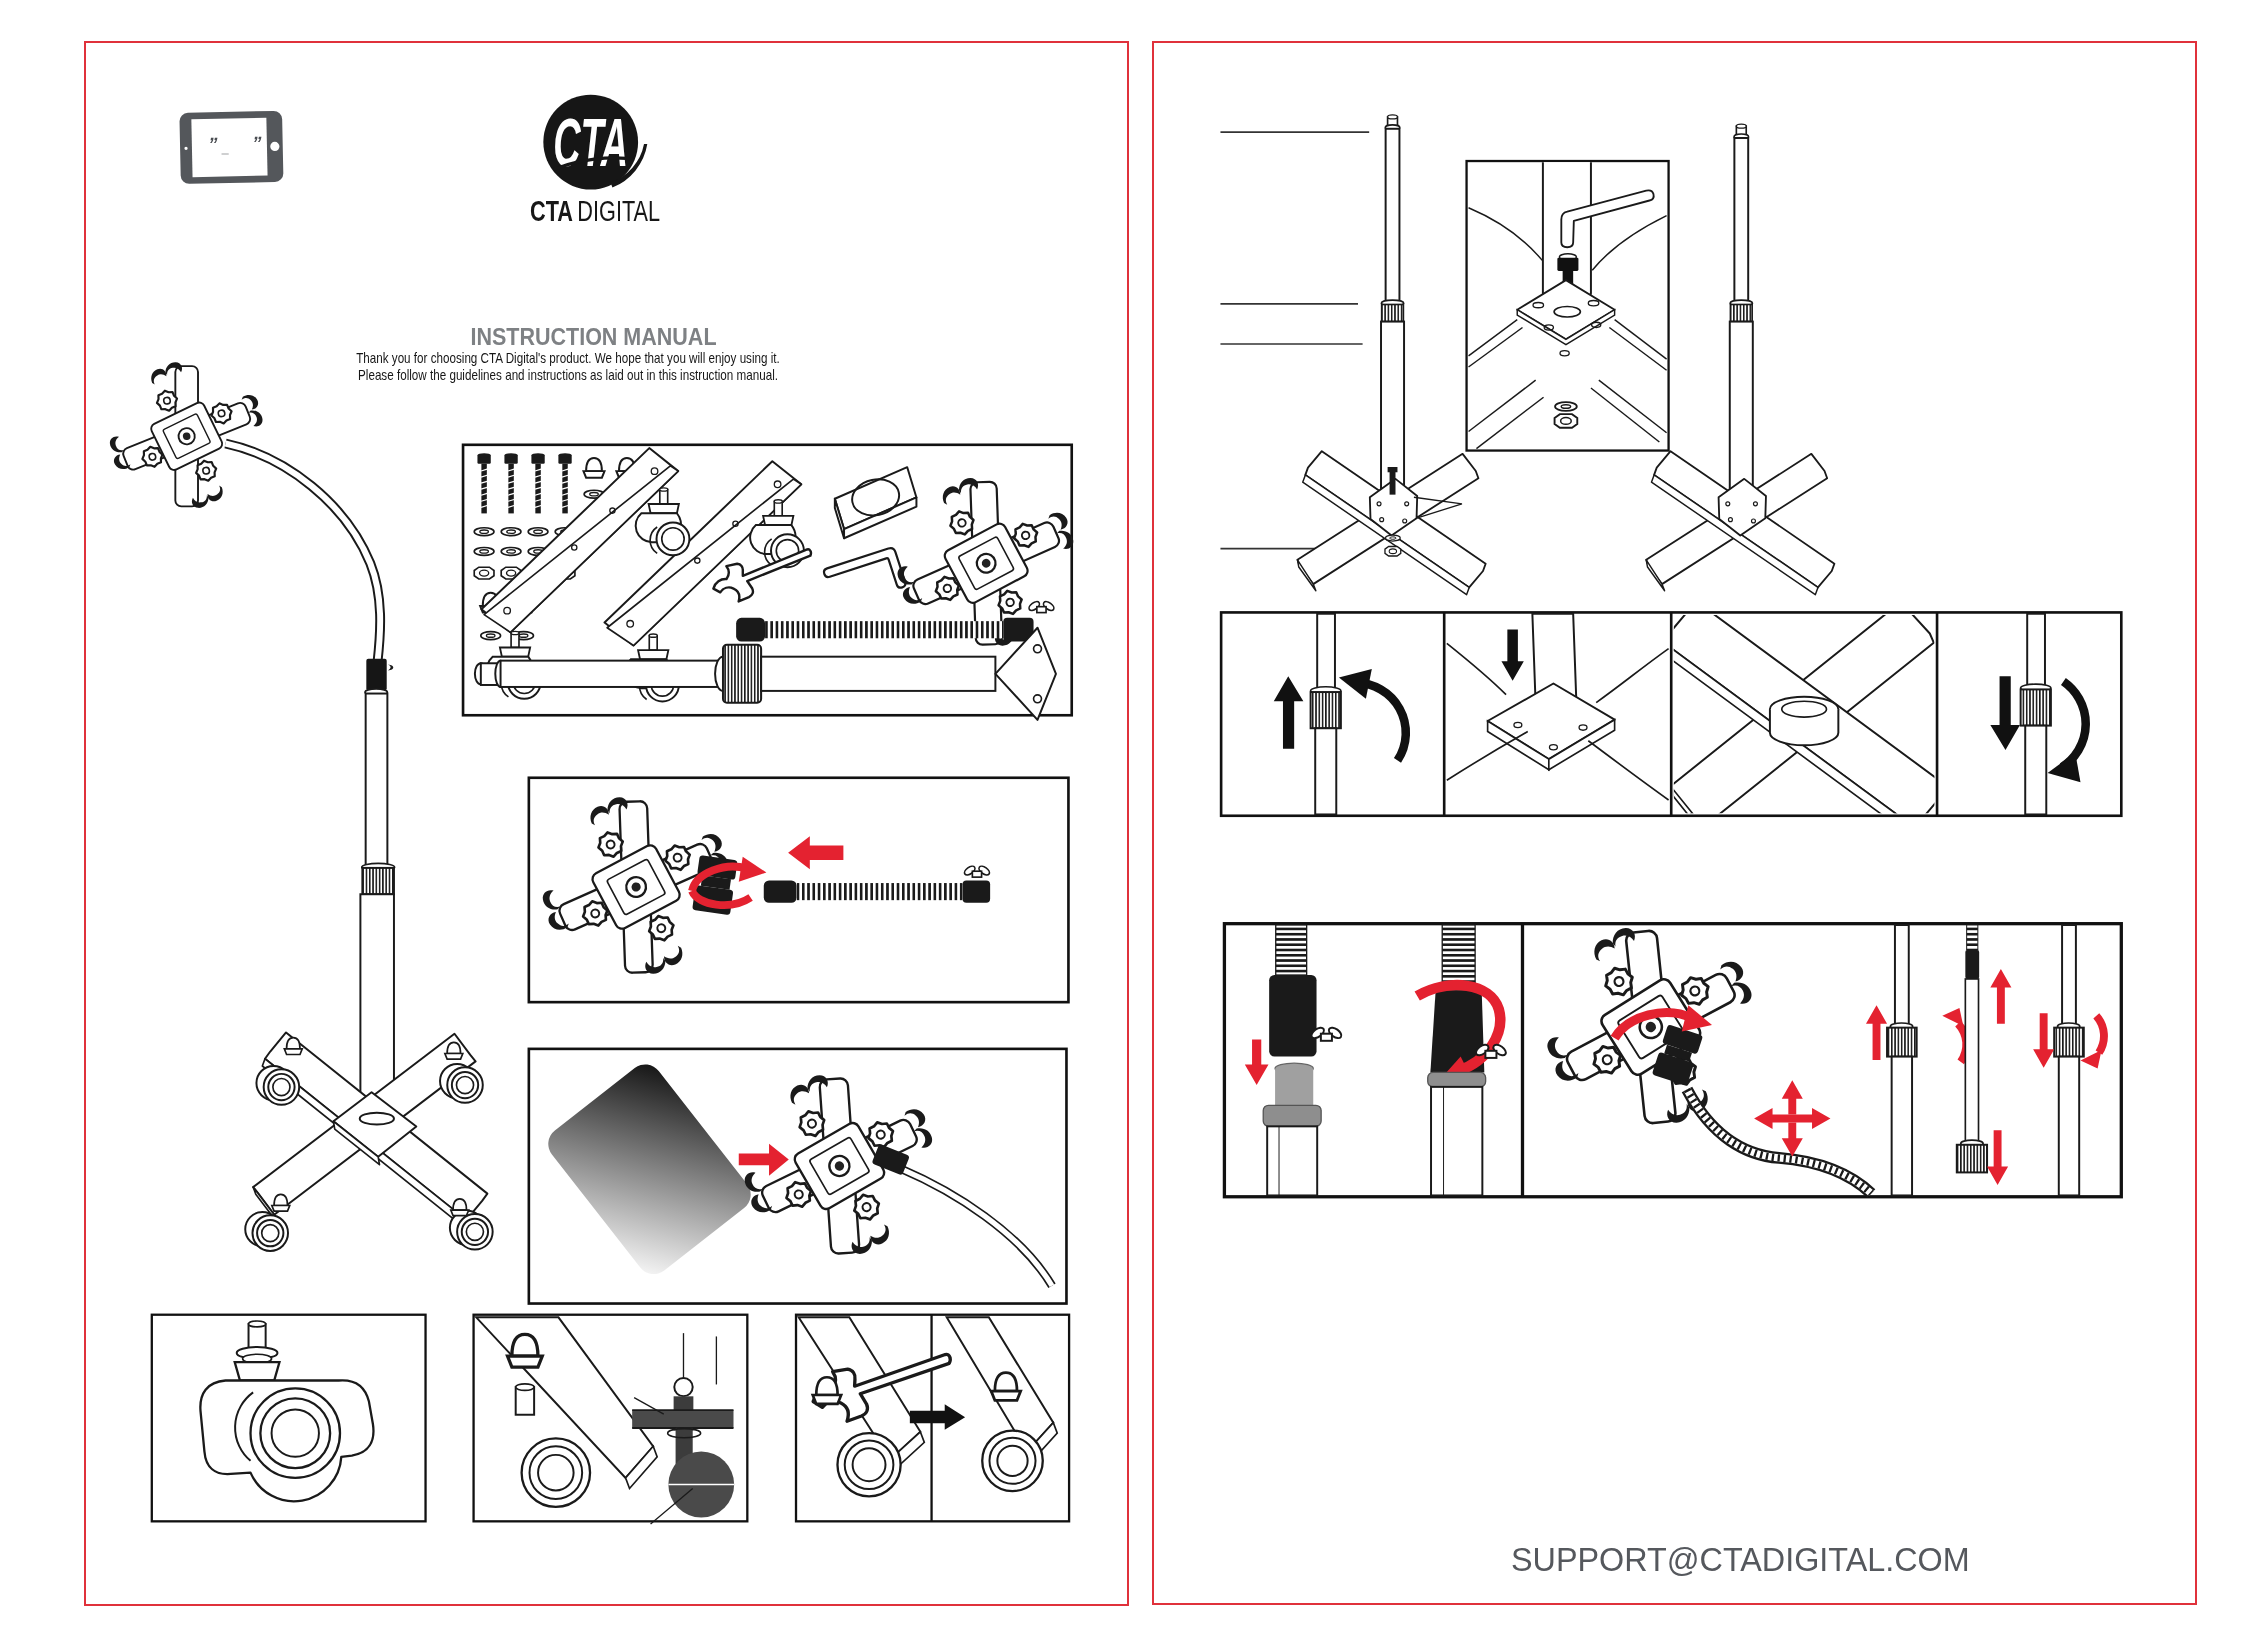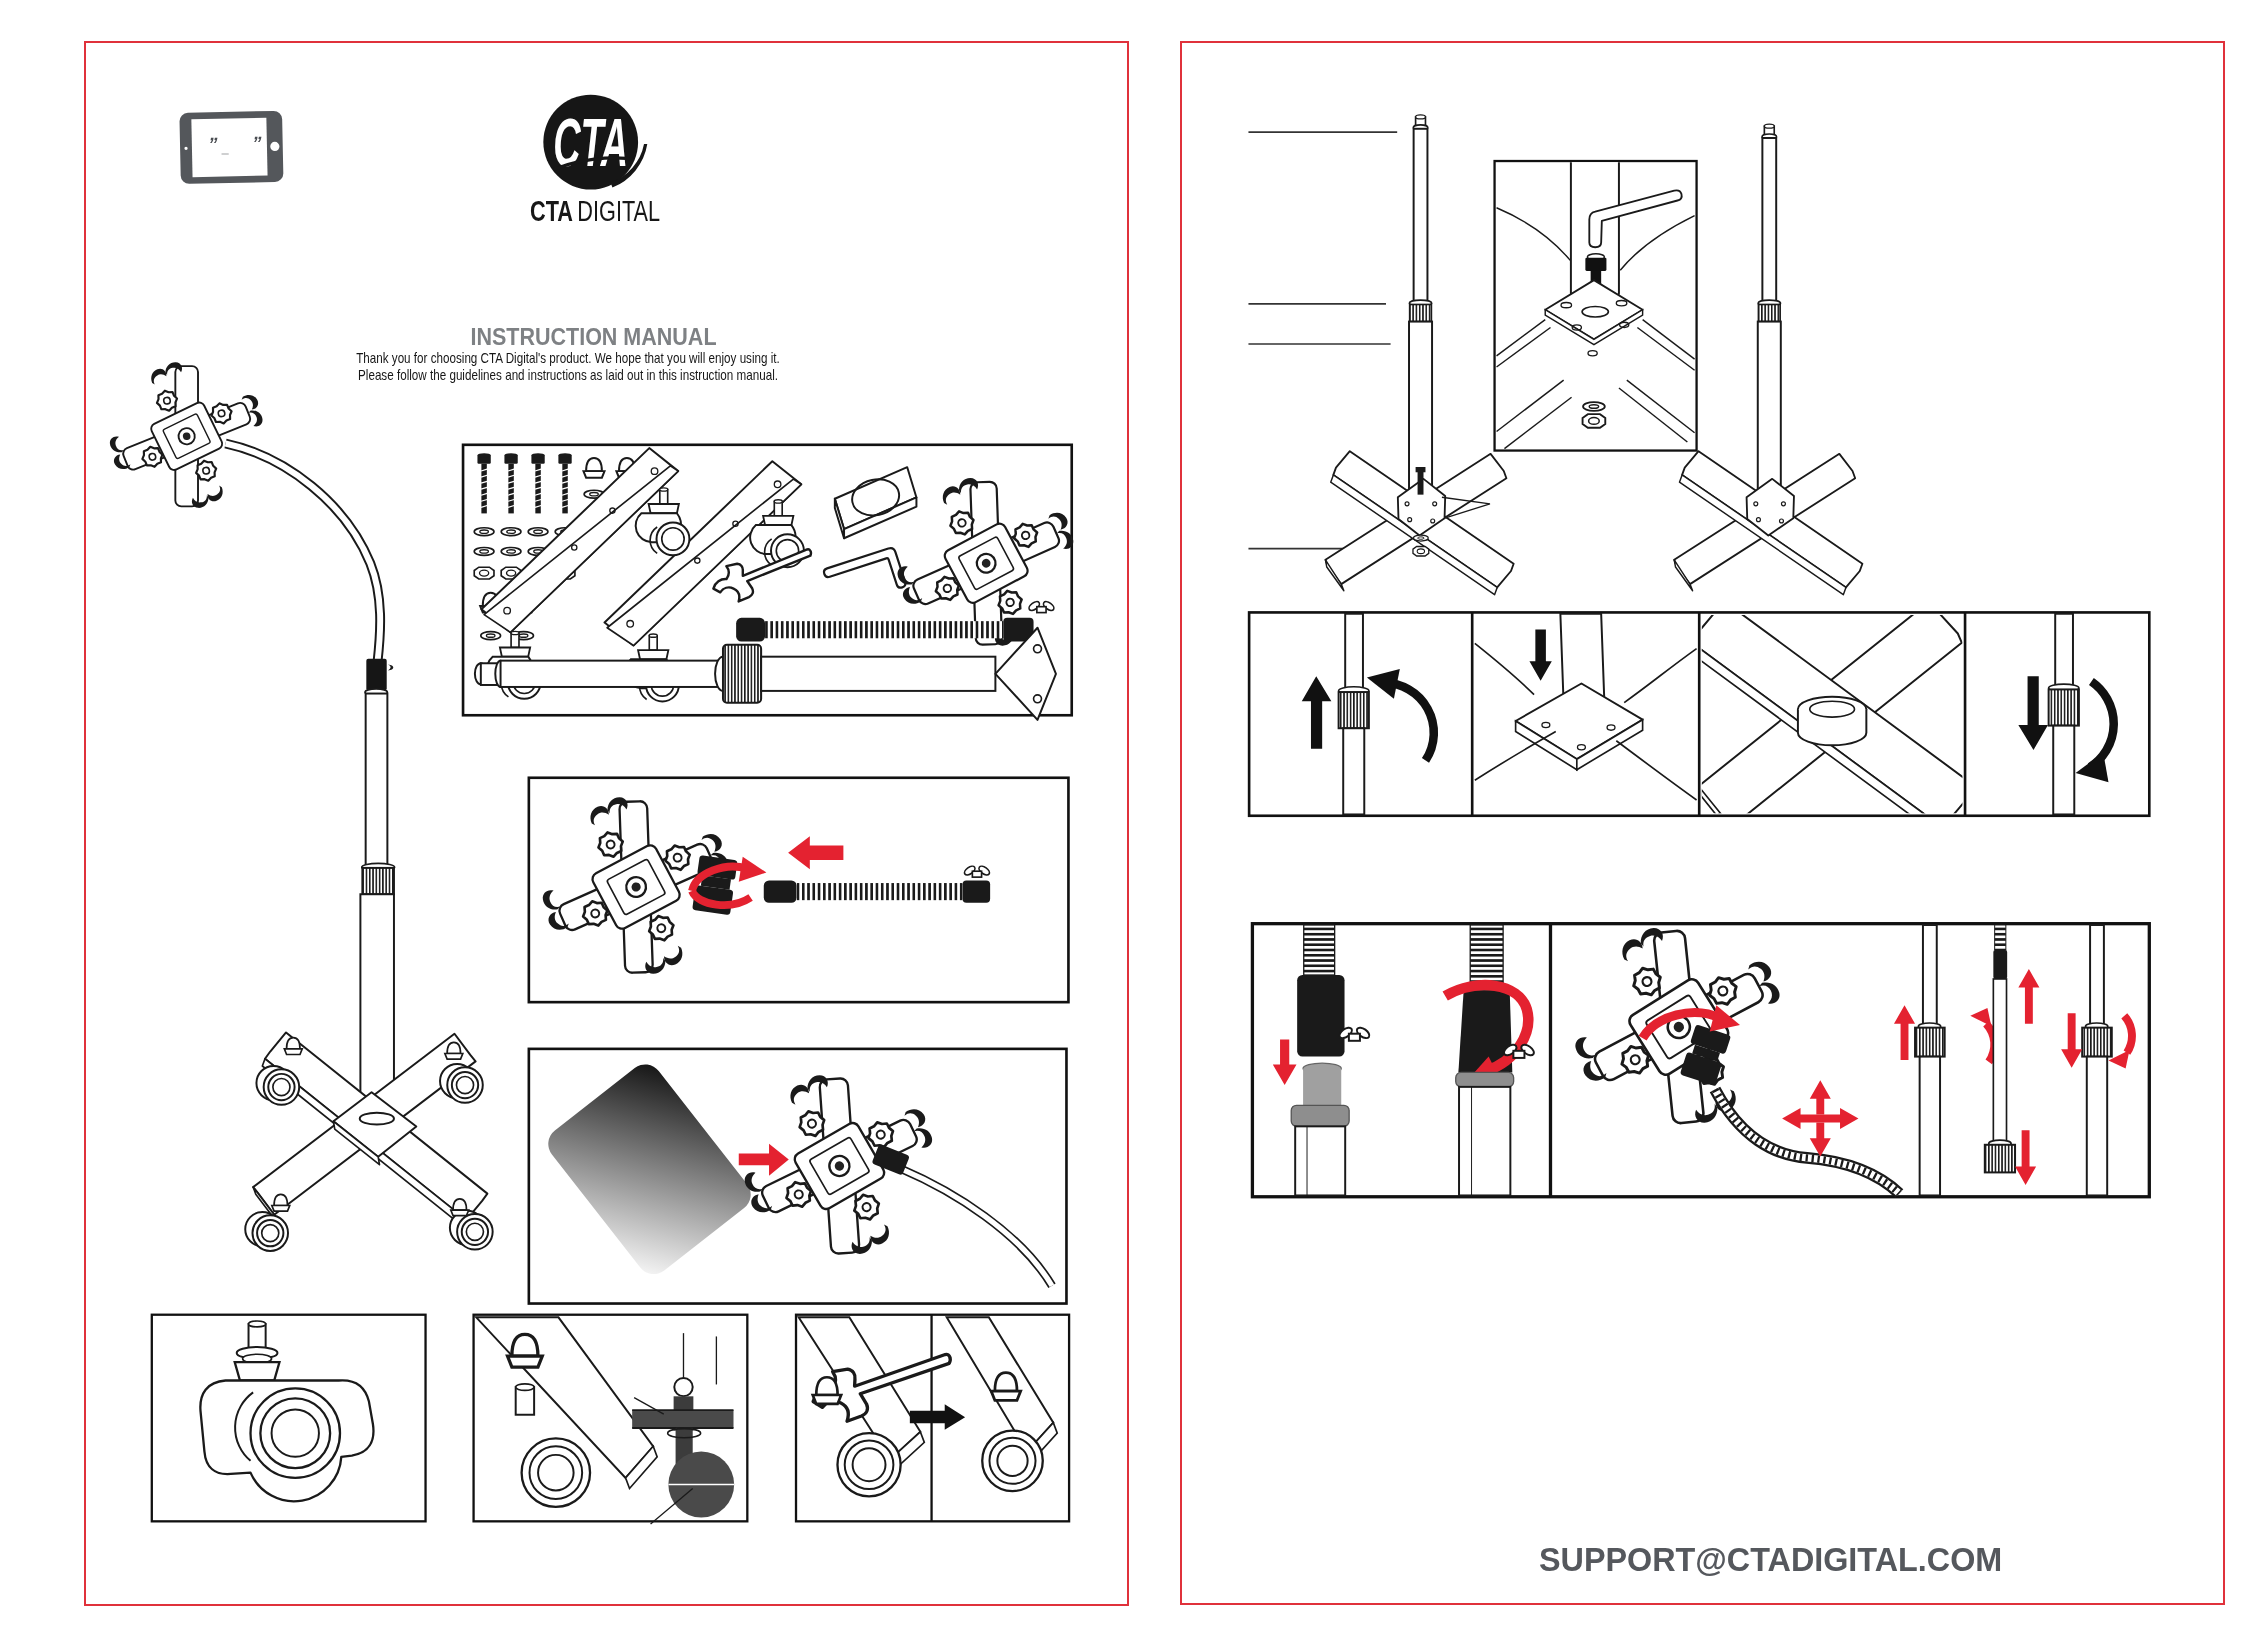--- a/index.html
+++ b/index.html
@@ -1,19 +1,19 @@
 <!DOCTYPE html>
 <html style="font-size:10.5px"><head>
 <meta charset="utf-8">
 <style>
   html,body{margin:0;padding:0;background:#fff;}
   body{width:2261px;height:1645px;position:relative;font-family:"Liberation Sans",sans-serif;}
   .page{position:absolute;border:2px solid #e0313b;background:#fff;}
   #pageL{left:84px;top:41px;width:1041px;height:1561px;}
-  #pageR{left:1180px;top:41px;width:1041px;height:1560px;font-weight:bold;}
+  #pageR{left:1152px;top:41px;width:1041px;height:1560px;}
   .abs{position:absolute;}
   #ttl{position:absolute;left:264px;top:280px;width:487px;text-align:center;color:#7e8184;font-weight:bold;font-size:24px;transform:scaleX(0.896);}
   #para{position:absolute;left:120px;top:307px;width:724px;text-align:center;color:#161616;font-size:14.5px;line-height:17px;transform:scaleX(0.804);}
   #ctadigital{position:absolute;left:444px;top:152px;font-size:29px;color:#171717;white-space:nowrap;transform:scaleX(0.748);transform-origin:left top;}
   #ctadigital b{font-weight:bold;}
   #support{position:absolute;left:357px;top:1497px;color:#55585d;font-size:34px;white-space:nowrap;transform:scaleX(0.951);transform-origin:left top;}
 </style>
 </head>
 <body>
 <div class="page" id="pageL">

